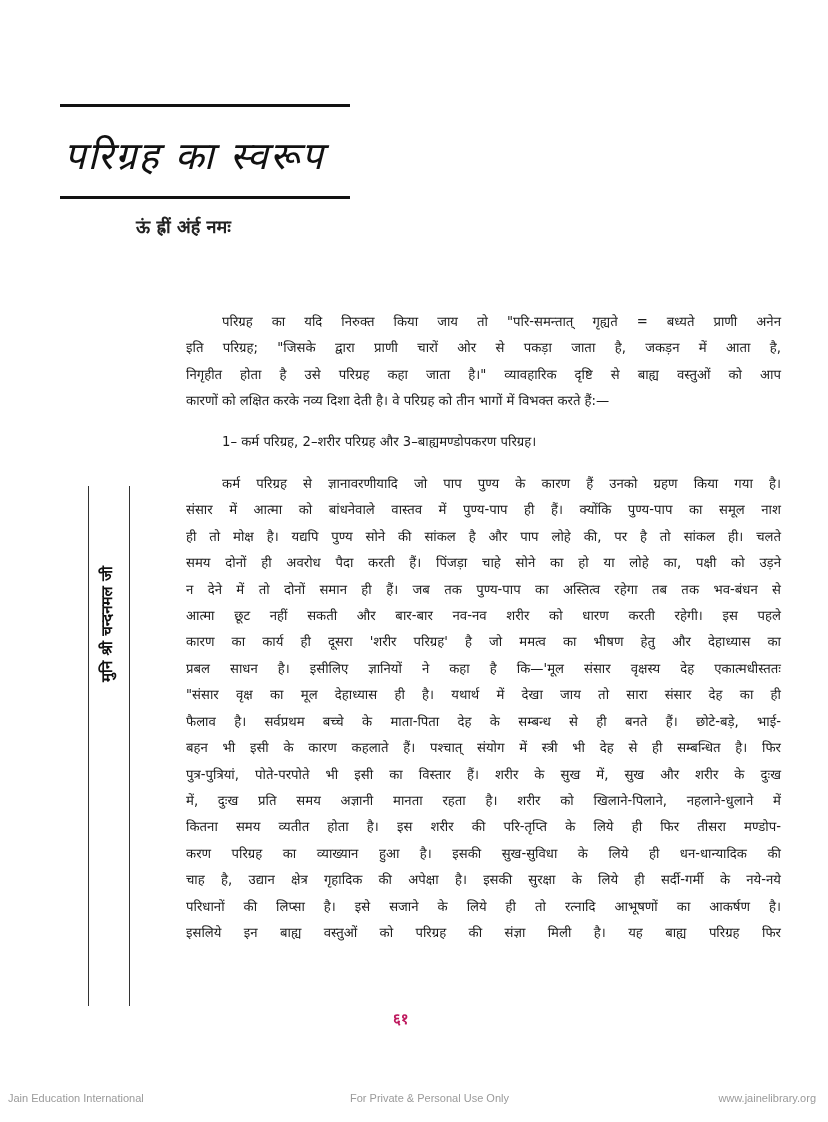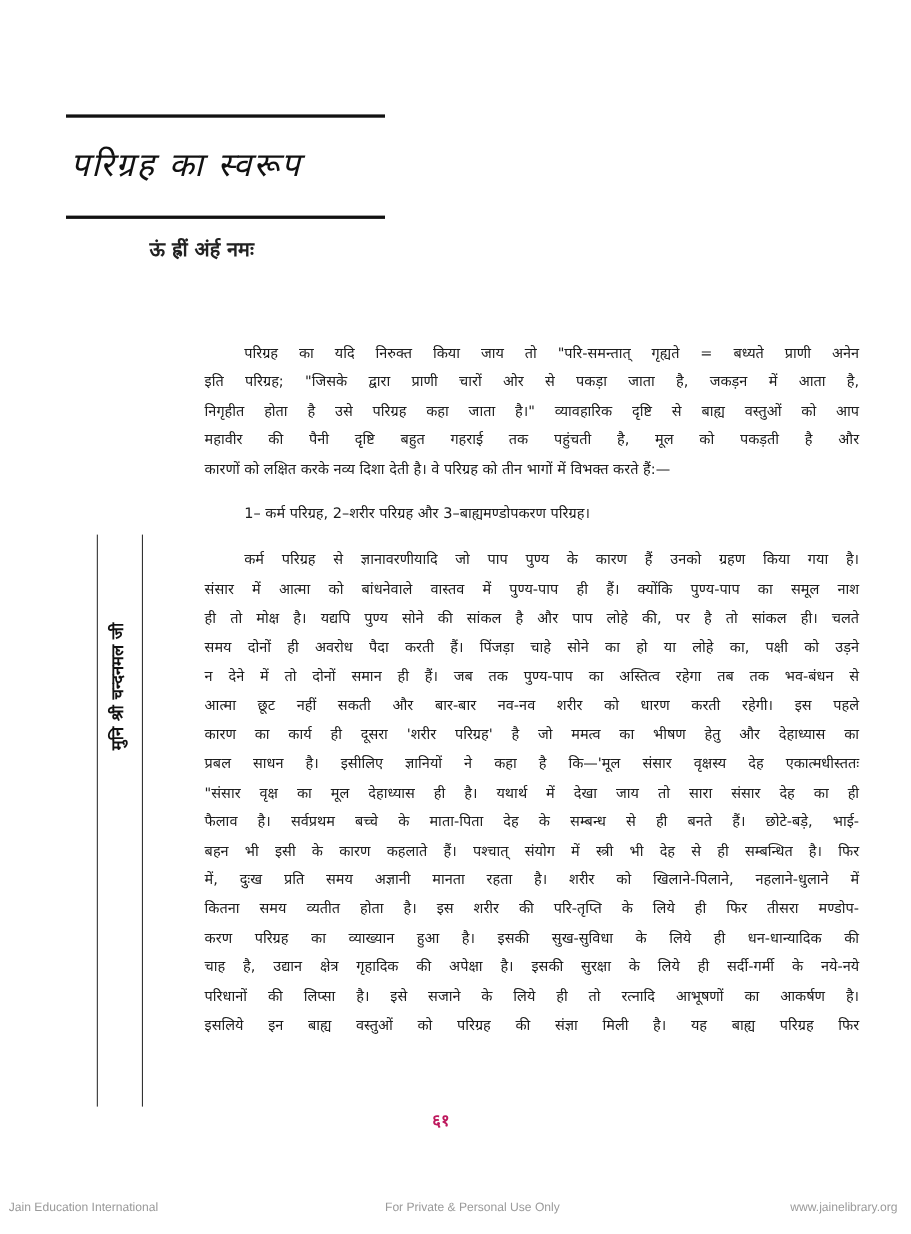--- a/index.html
+++ b/index.html
@@ -5,21 +5,21 @@
     html, body { margin: 0; padding: 0; background: #ffffff; }
     body {
       width: 828px; height: 1122px; position: relative; overflow: hidden;
       font-family: "DejaVu Sans", sans-serif; color: #1a1a1a;
     }
     .rule { position: absolute; left: 60px; width: 290px; height: 3px; background: #111; }
     .rule.top { top: 104px; }
     .rule.bottom { top: 196px; }
     .title {
       position: absolute; left: 64px; top: 128px;
-      font-family: "DejaVu Serif", serif; font-size: 30px; font-style: italic;
+      font-family: "DejaVu Serif", serif; font-size: 38px; font-style: italic;
       letter-spacing: 2px; color: #111; white-space: nowrap;
     }
     .invocation {
       position: absolute; left: 136px; top: 214px;
       font-size: 18px; font-weight: bold; color: #222; white-space: nowrap;
     }
     .body-text {
       position: absolute; left: 186px; top: 309px; width: 595px;
       font-size: 13.2px; line-height: 26.4px; color: #1c1c1c;
     }
@@ -58,36 +58,36 @@
 
 <div class="sidebar">
   <div class="sidebar-inner">मुनि श्री चन्दनमल जी</div>
 </div>
 
 <div class="body-text">
   <div>
     <span class="line indent">परिग्रह का यदि निरुक्त किया जाय तो "परि-समन्तात् गृह्यते = बध्यते प्राणी अनेन</span>
     <span class="line">इति परिग्रह; "जिसके द्वारा प्राणी चारों ओर से पकड़ा जाता है, जकड़न में आता है,</span>
     <span class="line">निगृहीत होता है उसे परिग्रह कहा जाता है।" व्यावहारिक दृष्टि से बाह्य वस्तुओं को आप</span>
-    <span class="line">महावीर की पैनी दृष्टि बहुत गहराई तक पहुंचती है, मूल को पकड़ती है और</span>
     <span class="line last">कारणों को लक्षित करके नव्य दिशा देती है। वे परिग्रह को तीन भागों में विभक्त करते हैं:—</span>
   </div>
   <div class="enum">1– कर्म परिग्रह, 2–शरीर परिग्रह और 3–बाह्यमण्डोपकरण परिग्रह।</div>
   <div>
     <span class="line indent">कर्म परिग्रह से ज्ञानावरणीयादि जो पाप पुण्य के कारण हैं उनको ग्रहण किया गया है।</span>
     <span class="line">संसार में आत्मा को बांधनेवाले वास्तव में पुण्य-पाप ही हैं। क्योंकि पुण्य-पाप का समूल नाश</span>
     <span class="line">ही तो मोक्ष है। यद्यपि पुण्य सोने की सांकल है और पाप लोहे की, पर है तो सांकल ही। चलते</span>
     <span class="line">समय दोनों ही अवरोध पैदा करती हैं। पिंजड़ा चाहे सोने का हो या लोहे का, पक्षी को उड़ने</span>
     <span class="line">न देने में तो दोनों समान ही हैं। जब तक पुण्य-पाप का अस्तित्व रहेगा तब तक भव-बंधन से</span>
     <span class="line">आत्मा छूट नहीं सकती और बार-बार नव-नव शरीर को धारण करती रहेगी। इस पहले</span>
     <span class="line">कारण का कार्य ही दूसरा 'शरीर परिग्रह' है जो ममत्व का भीषण हेतु और देहाध्यास का</span>
     <span class="line">प्रबल साधन है। इसीलिए ज्ञानियों ने कहा है कि—'मूल संसार वृक्षस्य देह एकात्मधीस्ततः</span>
     <span class="line">"संसार वृक्ष का मूल देहाध्यास ही है। यथार्थ में देखा जाय तो सारा संसार देह का ही</span>
     <span class="line">फैलाव है। सर्वप्रथम बच्चे के माता-पिता देह के सम्बन्ध से ही बनते हैं। छोटे-बड़े, भाई-</span>
     <span class="line">बहन भी इसी के कारण कहलाते हैं। पश्चात् संयोग में स्त्री भी देह से ही सम्बन्धित है। फिर</span>
+    <span class="line">पुत्र-पुत्रियां, पोते-परपोते भी इसी का विस्तार हैं। शरीर के सुख में, सुख और शरीर के दुःख</span>
     <span class="line">में, दुःख प्रति समय अज्ञानी मानता रहता है। शरीर को खिलाने-पिलाने, नहलाने-धुलाने में</span>
     <span class="line">कितना समय व्यतीत होता है। इस शरीर की परि-तृप्ति के लिये ही फिर तीसरा मण्डोप-</span>
     <span class="line">करण परिग्रह का व्याख्यान हुआ है। इसकी सुख-सुविधा के लिये ही धन-धान्यादिक की</span>
     <span class="line">चाह है, उद्यान क्षेत्र गृहादिक की अपेक्षा है। इसकी सुरक्षा के लिये ही सर्दी-गर्मी के नये-नये</span>
     <span class="line">परिधानों की लिप्सा है। इसे सजाने के लिये ही तो रत्नादि आभूषणों का आकर्षण है।</span>
     <span class="line">इसलिये इन बाह्य वस्तुओं को परिग्रह की संज्ञा मिली है। यह बाह्य परिग्रह फिर</span>
   </div>
 </div>
 
 <div class="page-number">६१</div>

